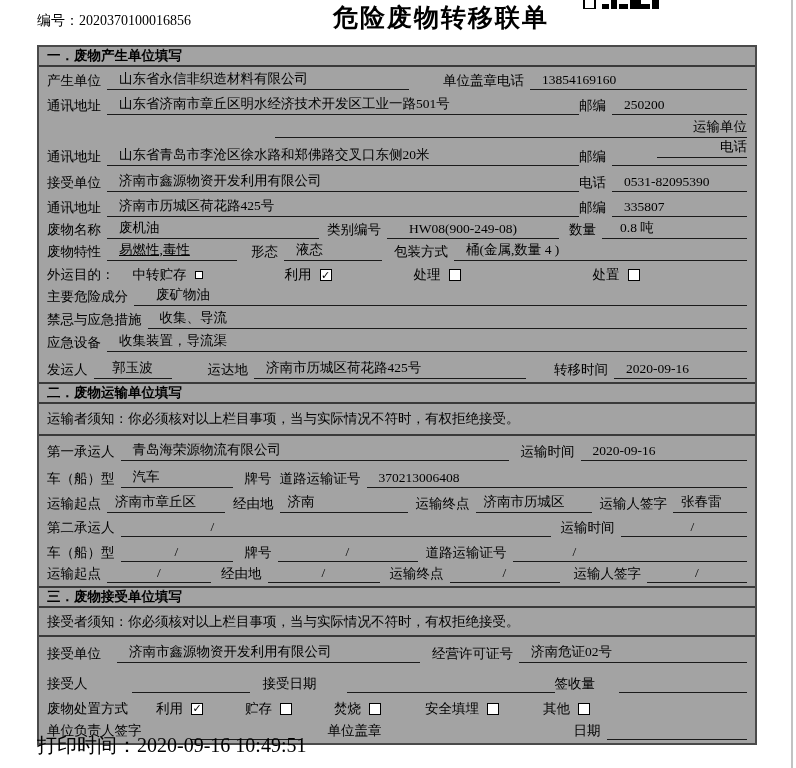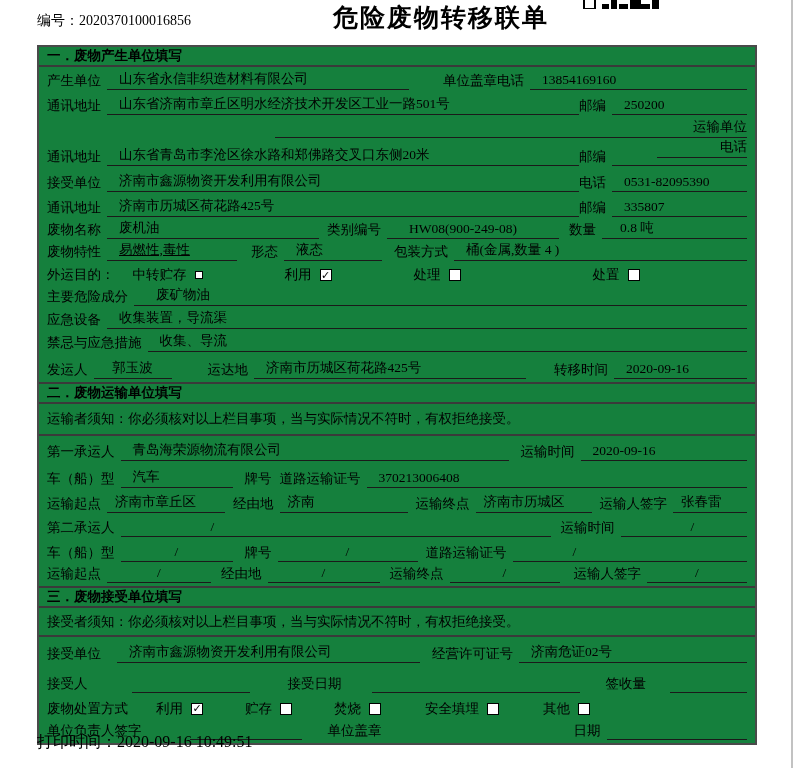--- a/index.html
+++ b/index.html
@@ -9,34 +9,34 @@
   .doc-title{position:absolute;left:333px;top:1px;font-size:25px;font-weight:bold;letter-spacing:2px;white-space:nowrap;}
   .qr{position:absolute;left:583px;top:0;width:76px;height:9px;overflow:hidden;}
   .qr div{position:absolute;background:#000;}
   .qr .q1{left:0;top:-6px;width:9px;height:12px;background:#fff;border:2.5px solid #000;}
   .qr .q2{left:19px;top:4px;width:7px;height:5px;}
   .qr .q3{left:28px;top:0;width:6px;height:9px;}
   .qr .q4{left:36px;top:4px;width:9px;height:5px;}
   .qr .q5{left:47px;top:0;width:11px;height:9px;}
   .qr .q6{left:54px;top:4px;width:13px;height:5px;}
   .qr .q7{left:69px;top:0;width:7px;height:9px;}
-  .form{position:absolute;left:37px;top:45px;width:720px;height:700px;border:2px solid #4a4a4a;box-sizing:border-box;display:flex;flex-direction:column;background:#15803d;}
+  .form{position:absolute;left:37px;top:45px;width:720px;height:700px;border:2px solid #4a4a4a;box-sizing:border-box;display:flex;flex-direction:column;background:#a3a3a3;}
   .sec{display:flex;flex-direction:column;box-sizing:border-box;}
   .sec+.sec{border-top:2px solid #3a3a3a;}
   .sec-h{font-family:"Liberation Sans","DejaVu Sans",sans-serif;font-weight:bold;font-size:13.5px;border-bottom:2px solid #3a3a3a;display:flex;align-items:center;padding:0 8px;box-sizing:border-box;}
   .row{display:flex;align-items:flex-end;padding:0 8px 3px 8px;box-sizing:border-box;}
   .row.mid{align-items:center;padding-bottom:0;}
   .lbl{white-space:nowrap;flex:0 0 auto;}
   .val{border-bottom:1px solid #1a1a1a;white-space:nowrap;box-sizing:border-box;padding:0 4px 1px 12px;margin-left:6px;overflow:hidden;}
   .fill{flex:1 1 auto;min-width:0;}
   .c{text-align:center;padding-left:4px;}
   .notice-row{border-bottom:2px solid #3a3a3a;}
   .cb{flex:0 0 auto;width:12px;height:12px;border:1px solid #000;display:inline-flex;align-items:center;justify-content:center;font-size:11px;line-height:1;margin-left:8px;box-sizing:border-box;background:#fff;}
   .cb-s{width:8px;height:8px;margin-bottom:1px;}
-  .print-line{position:absolute;left:37px;top:732px;font-size:16px;white-space:nowrap;}
+  .print-line{position:absolute;left:37px;top:732px;font-size:20px;white-space:nowrap;}
 </style>
 </head>
 <body>
 
 <div class="page-edge"></div>
 
 <div class="serial"><span>编号：</span><span>2020370100016856</span></div>
 
 <div class="doc-title">危险废物转移联单</div>
 
@@ -127,27 +127,27 @@
       <span class="lbl" style="margin-left:132px;">处置</span>
       <span class="cb"></span>
     </div>
 
     <div class="row" style="height:23px;">
       <span class="lbl">主要危险成分</span>
       <span class="val fill" style="padding-left:22px;">废矿物油</span>
     </div>
 
     <div class="row" style="height:23px;">
+      <span class="lbl">禁忌与应急措施</span>
+      <span class="val fill">收集、导流</span>
+    </div>
+
+    <div class="row" style="height:23px;">
       <span class="lbl">应急设备</span>
       <span class="val fill">收集装置，导流渠</span>
-    </div>
-
-    <div class="row" style="height:23px;">
-      <span class="lbl">禁忌与应急措施</span>
-      <span class="val fill">收集、导流</span>
     </div>
 
     <div class="row fill">
       <span class="lbl">发运人</span>
       <span class="val c" style="width:78px;">郭玉波</span>
       <span class="lbl" style="margin-left:36px;">运达地</span>
       <span class="val" style="width:272px;">济南市历城区荷花路425号</span>
       <span class="lbl" style="margin-left:28px;">转移时间</span>
       <span class="val fill">2020-09-16</span>
     </div>
@@ -224,23 +224,23 @@
     <div class="row" style="height:29px;">
       <span class="lbl">接受单位</span>
       <span class="val" style="width:330px;margin-left:16px;">济南市鑫源物资开发利用有限公司</span>
       <span class="lbl" style="margin-left:12px;">经营许可证号</span>
       <span class="val" style="width:248px;">济南危证02号</span>
     </div>
 
     <div class="row" style="height:30px;">
       <span class="lbl">接受人</span>
       <span class="val" style="width:118px;margin-left:44px;"></span>
-      <span class="lbl" style="margin-left:38px;">接受日期</span>
+      <span class="lbl" style="margin-left:13px;">接受日期</span>
       <span class="val" style="width:208px;margin-left:30px;"></span>
-      <span class="lbl" style="margin-left:26px;">签收量</span>
+      <span class="lbl" style="">签收量</span>
       <span class="val fill" style="margin-left:24px;"></span>
     </div>
 
     <div class="row mid" style="height:25px;">
       <span class="lbl">废物处置方式</span>
       <span class="lbl" style="margin-left:28px;">利用</span>
       <span class="cb">✓</span>
       <span class="lbl" style="margin-left:42px;">贮存</span>
       <span class="cb"></span>
       <span class="lbl" style="margin-left:42px;">焚烧</span>

